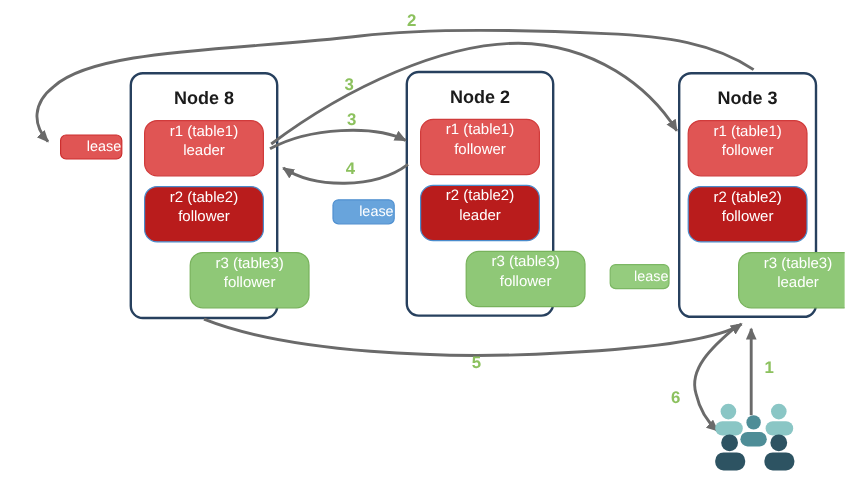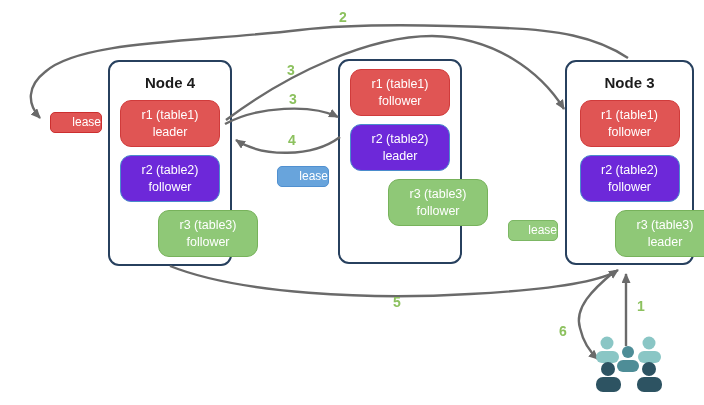--- a/index.html
+++ b/index.html
@@ -39,29 +39,28 @@
   }
   .replica {
     width: 100px;
     height: 47px;
     margin: 8px auto 0 auto;
     border-radius: 11px;
     box-sizing: border-box;
     display: flex;
     flex-direction: column;
     align-items: center;
-    justify-content: center;
     color: #ffffff;
     font-size: 12.5px;
     line-height: 1.3;
     text-align: center;
   }
   .replica span { display: block; }
   .replica-red   { background: #e05554; border: 1.5px solid #d03b3b; }
-  .replica-blue  { background: #6d28d9; border: 1.5px solid #4a8ccc; }
+  .replica-blue  { background: #b91c1c; border: 1.5px solid #4a8ccc; }
   .replica-green { background: #8fc877; border: 1.5px solid #77b25b; margin-left: 48px; }
   
   .lease {
     position: absolute;
     width: 52px;
     height: 21px;
     border-radius: 5px;
     box-sizing: border-box;
     color: #ffffff;
     font-size: 12px;
@@ -115,51 +114,52 @@
 
       <circle cx="608" cy="369" r="7" fill="#2d5362"></circle>
       <rect x="596" y="377" width="25" height="15" rx="7" fill="#2d5362"></rect>
 
       <circle cx="649" cy="369" r="7" fill="#2d5362"></circle>
       <rect x="637" y="377" width="25" height="15" rx="7" fill="#2d5362"></rect>
     </g>
   </svg>
 
   <div class="node" style="left:108px; top:60px; width:124px; height:206px">
-    <div class="node-title">Node 4</div>
+    <div class="node-title">Node 8</div>
     <div class="replica replica-red">
       <span>r1 (table1)</span>
       <span>leader</span>
     </div>
     <div class="replica replica-blue">
       <span>r2 (table2)</span>
       <span>follower</span>
     </div>
     <div class="replica replica-green">
       <span>r3 (table3)</span>
       <span>follower</span>
     </div>
   </div>
 
   <div class="node" style="left:338px; top:59px; width:124px; height:205px">
+    <div class="node-title">Node 2</div>
     <div class="replica replica-red">
       <span>r1 (table1)</span>
       <span>follower</span>
     </div>
     <div class="replica replica-blue">
       <span>r2 (table2)</span>
       <span>leader</span>
     </div>
     <div class="replica replica-green">
       <span>r3 (table3)</span>
       <span>follower</span>
     </div>
   </div>
 
-  <div class="node" style="left:565px; top:60px; width:129px; height:205px">
+  <div class="node" style="left:565px; top:60px; width:116px; height:205px">
     <div class="node-title">Node 3</div>
     <div class="replica replica-red">
       <span>r1 (table1)</span>
       <span>follower</span>
     </div>
     <div class="replica replica-blue">
       <span>r2 (table2)</span>
       <span>follower</span>
     </div>
     <div class="replica replica-green">

